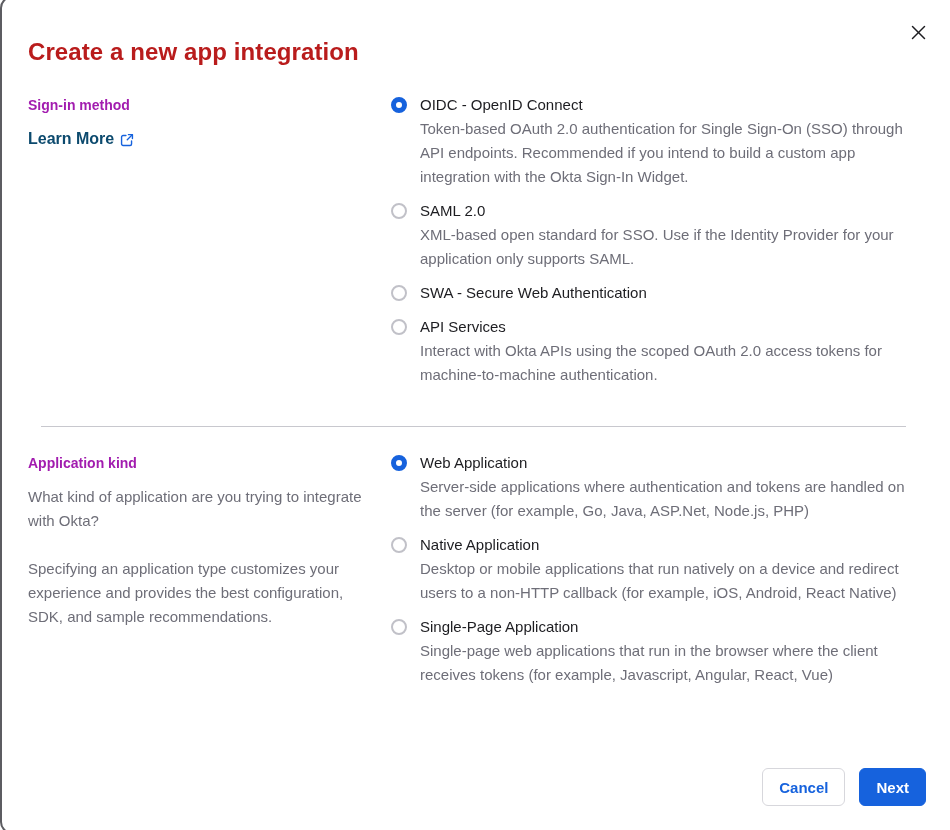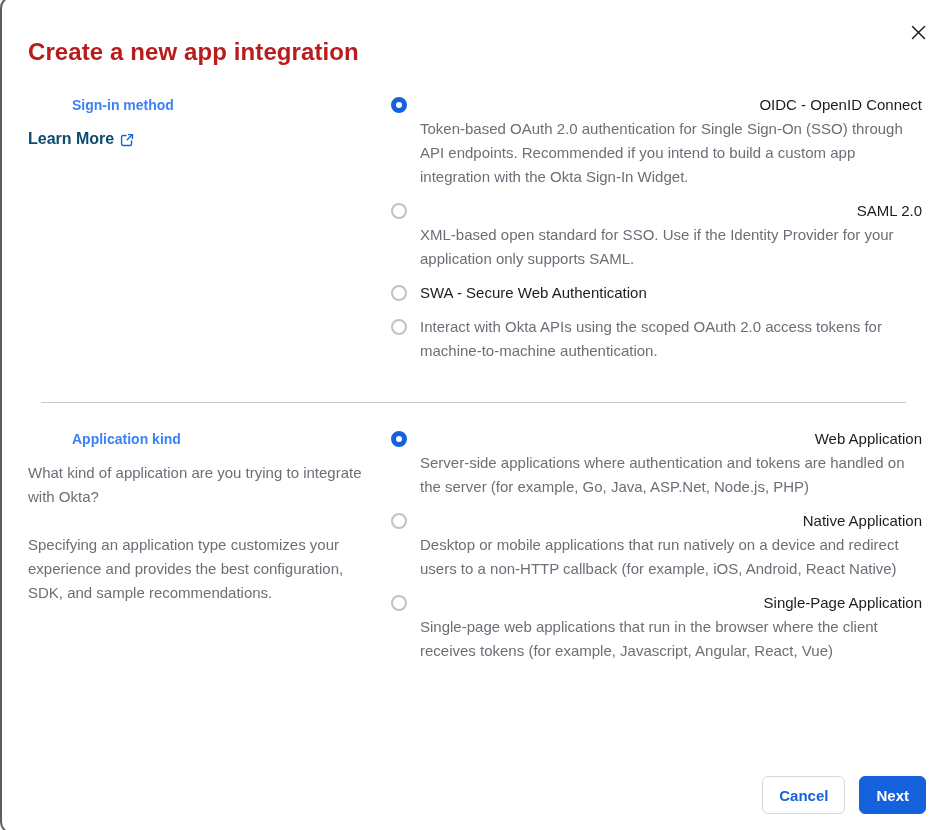--- a/index.html
+++ b/index.html
@@ -44,23 +44,22 @@
     display: grid;
     grid-template-columns: 363px 1fr;
   }
   .row-signin { margin-top: 27px; }
   .row-apptype { margin-top: 24px; }
 
   .section-label {
     font-size: 14px;
     line-height: 20px;
     font-weight: 700;
-    color: #3b82f6;
+    color: #a21caf;
     padding-top: 2px;
-    margin-left: 44px;
   }
   .learn-more {
     margin-top: 14px;
     display: inline-flex;
     align-items: center;
     gap: 6px;
     font-size: 16px;
     line-height: 20px;
     font-weight: 700;
     color: #0c4a6e;
@@ -88,38 +87,37 @@
     margin-right: 13px;
     background: #ffffff;
   }
   .radio.checked { border: 5px solid #1662dd; }
   .radio.unchecked { border: 2px solid #c1c1c8; }
   .option-text { max-width: 502px; }
   .option-label {
     font-size: 15px;
     line-height: 24px;
     color: #1d1d21;
-    text-align: right;
   }
   .option-desc {
     font-size: 15px;
     line-height: 24px;
     color: #6e6e78;
   }
 
   .divider {
     border: none;
     border-top: 1px solid #c8c8ce;
     margin: 39px 20px 0 13px;
   }
 
   .footer {
     position: absolute;
     right: 24px;
-    bottom: 16px;
+    bottom: 24px;
     display: flex;
     gap: 14px;
   }
   .btn {
     height: 38px;
     border-radius: 6px;
     font-family: "Liberation Sans", "DejaVu Sans", sans-serif;
     font-size: 15px;
     font-weight: 700;
     padding: 0 16px;
@@ -184,20 +182,21 @@
       </div>
       <div class="option">
         <span class="radio unchecked"></span>
         <div class="option-text">
           <div class="option-label">SWA - Secure Web Authentication</div>
         </div>
       </div>
       <div class="option">
         <span class="radio unchecked"></span>
         <div class="option-text">
+          <div class="option-label">API Services</div>
           <div class="option-desc">Interact with Okta APIs using the scoped OAuth 2.0 access tokens for machine-to-machine authentication.</div>
         </div>
       </div>
     </div>
   </div>
 
   <hr class="divider">
 
   <div class="row row-apptype">
     <div>

